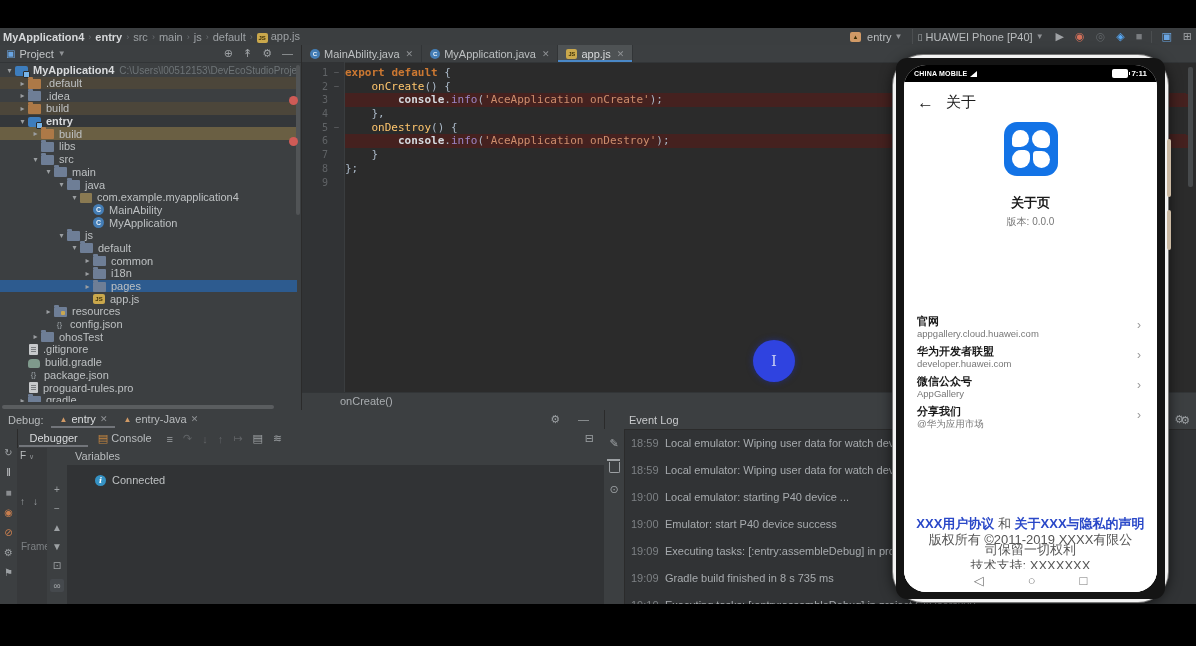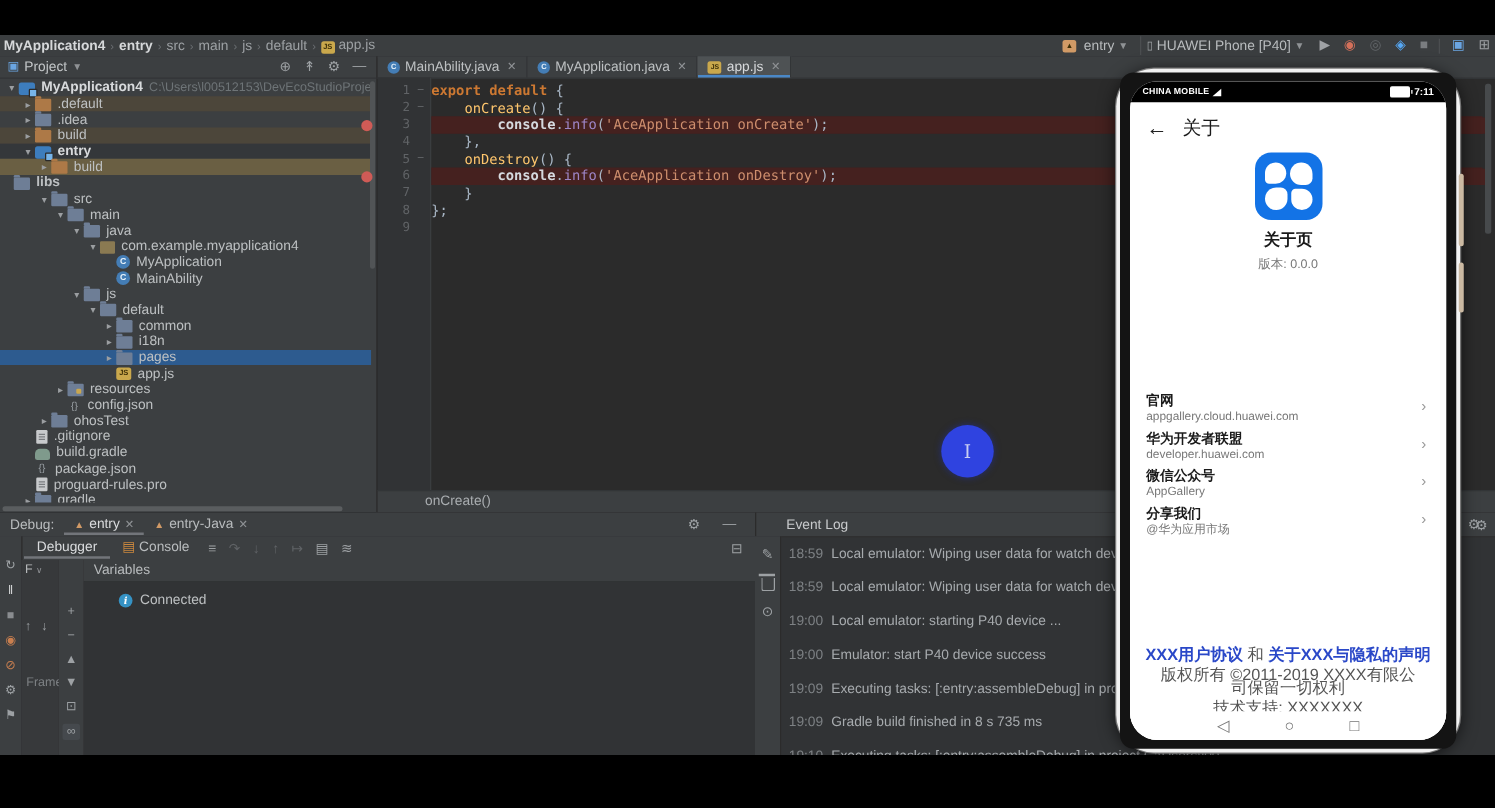--- a/index.html
+++ b/index.html
@@ -147,21 +147,21 @@
   #pagehdr{display:flex;align-items:center;gap:12px;padding:11px 0 0 13px;}
   #backarrow{font-size:17px;color:#222;line-height:17px;}
   #pagetitle{font-size:15px;}
   #iconblock{position:absolute;top:40px;left:0;right:0;text-align:center;}
   #appicon{width:54px;height:54px;background:#1373e6;border-radius:13px;margin:0 auto;position:relative;}
   #appicon i{position:absolute;background:#fff;}
   #appicon .p1{left:8px;top:8px;width:17px;height:17px;border-radius:50% 50% 50% 20%;}
   #appicon .p2{right:8px;top:8px;width:18px;height:18px;border-radius:50% 50% 30% 50%;}
   #appicon .p3{left:8px;bottom:8px;width:18px;height:18px;border-radius:50% 30% 50% 50%;}
   #appicon .p4{right:8px;bottom:8px;width:17px;height:17px;border-radius:20% 50% 50% 50%;}
-  #appname{font-size:13px;font-weight:bold;margin-top:7px;}
+  #appname{font-size:13px;font-weight:bold;margin-top:18px;}
   #appver{font-size:10px;color:#777;margin-top:3px;}
   #plist{position:absolute;top:232px;left:0;right:0;}
   .prow{position:relative;height:29px;padding:1px 14px 0 13px;}
   .prow .t1{font-size:11px;font-weight:bold;line-height:13px;}
   .prow .t2{font-size:9.5px;color:#777;line-height:11px;}
   .prow .gt{position:absolute;right:16px;top:4px;color:#999;font-size:12px;}
   #legal{position:absolute;top:433px;left:0;right:0;text-align:center;font-size:13px;color:#555;}
   #legal .l1 b{color:#2a48c8;font-weight:bold;}
   #legal .l2{width:214px;margin:2px auto 0;line-height:10px;}
   #legal .l3{margin-top:2px;}
@@ -250,21 +250,21 @@
         <div class="trow hl-dark" style="padding-left: 17px;">
           <span class="arr">▾</span>
           <span class="ic icmod"></span>
           <span class="lbl b">entry</span>
         </div>
         <div class="trow hl-tan" style="padding-left: 30px;">
           <span class="arr">▸</span>
           <span class="ic fold o"></span>
           <span class="lbl">build</span>
         </div>
-        <div class="trow" style=" font-weight: bold;">
+        <div class="trow" style="padding-left: 30px;">
           <span class="arr"></span>
           <span class="ic fold b"></span>
           <span class="lbl">libs</span>
         </div>
         <div class="trow" style="padding-left: 30px;">
           <span class="arr">▾</span>
           <span class="ic fold b"></span>
           <span class="lbl">src</span>
         </div>
         <div class="trow" style="padding-left: 43px;">
@@ -278,26 +278,26 @@
           <span class="lbl">java</span>
         </div>
         <div class="trow" style="padding-left: 69px;">
           <span class="arr">▾</span>
           <span class="ic icpkg"></span>
           <span class="lbl">com.example.myapplication4</span>
         </div>
         <div class="trow" style="padding-left: 82px;">
           <span class="arr"></span>
           <span class="ic iccls">C</span>
+          <span class="lbl">MainAbility</span>
+        </div>
+        <div class="trow" style="padding-left: 82px;">
+          <span class="arr"></span>
+          <span class="ic iccls">C</span>
           <span class="lbl">MyApplication</span>
-        </div>
-        <div class="trow" style="padding-left: 82px;">
-          <span class="arr"></span>
-          <span class="ic iccls">C</span>
-          <span class="lbl">MainAbility</span>
         </div>
         <div class="trow" style="padding-left: 56px;">
           <span class="arr">▾</span>
           <span class="ic fold b"></span>
           <span class="lbl">js</span>
         </div>
         <div class="trow" style="padding-left: 69px;">
           <span class="arr">▾</span>
           <span class="ic fold b"></span>
           <span class="lbl">default</span>

